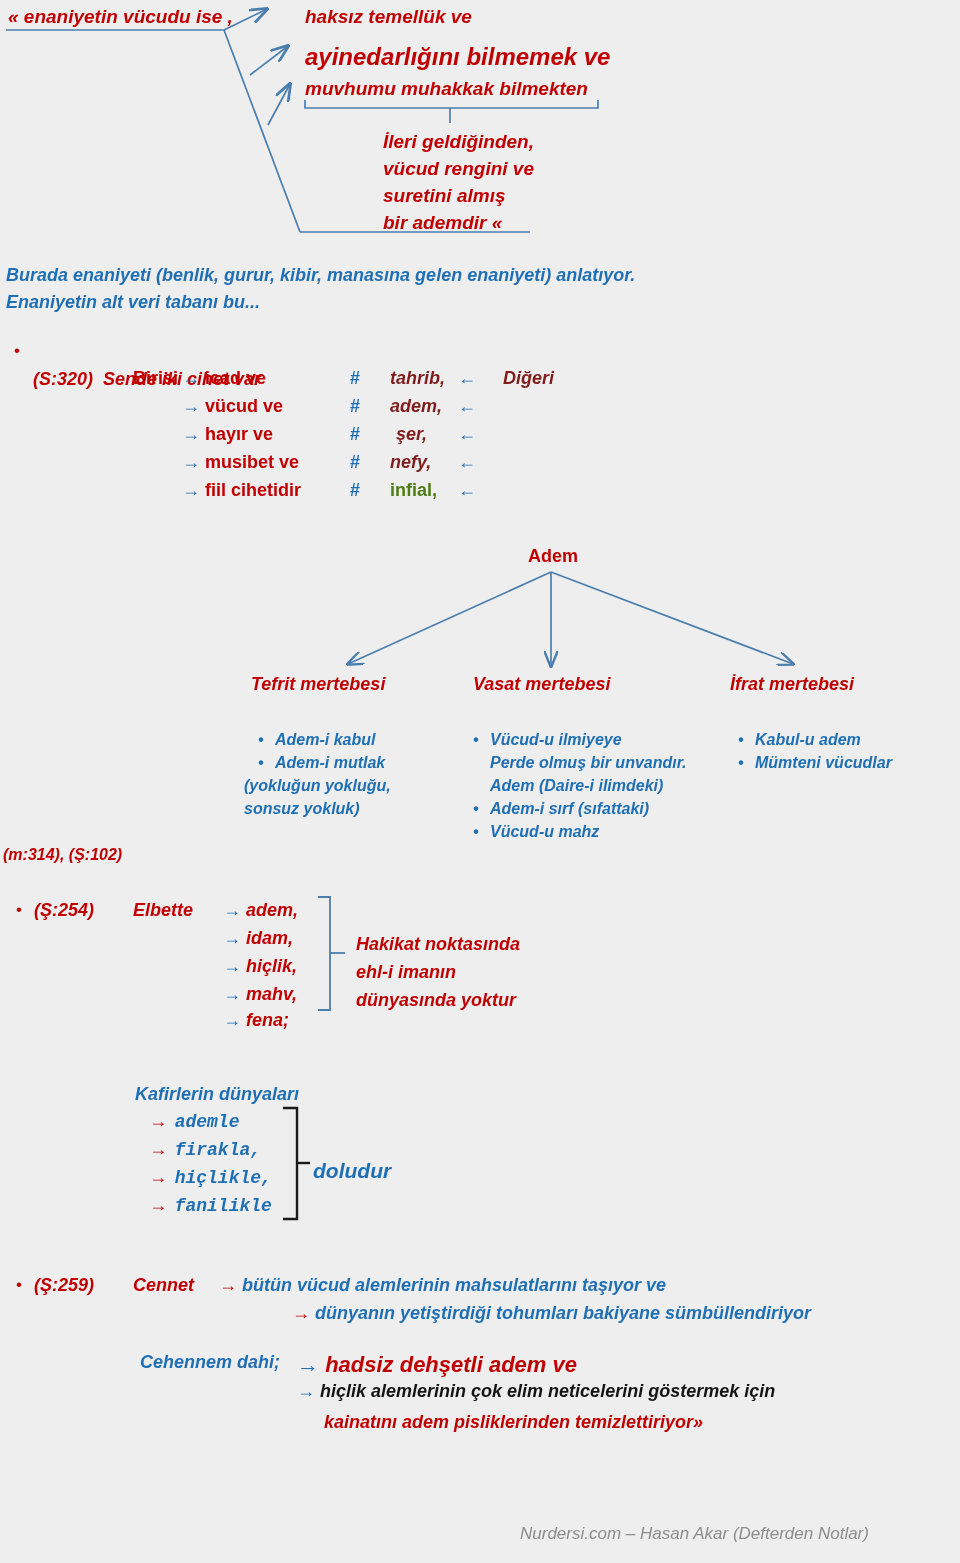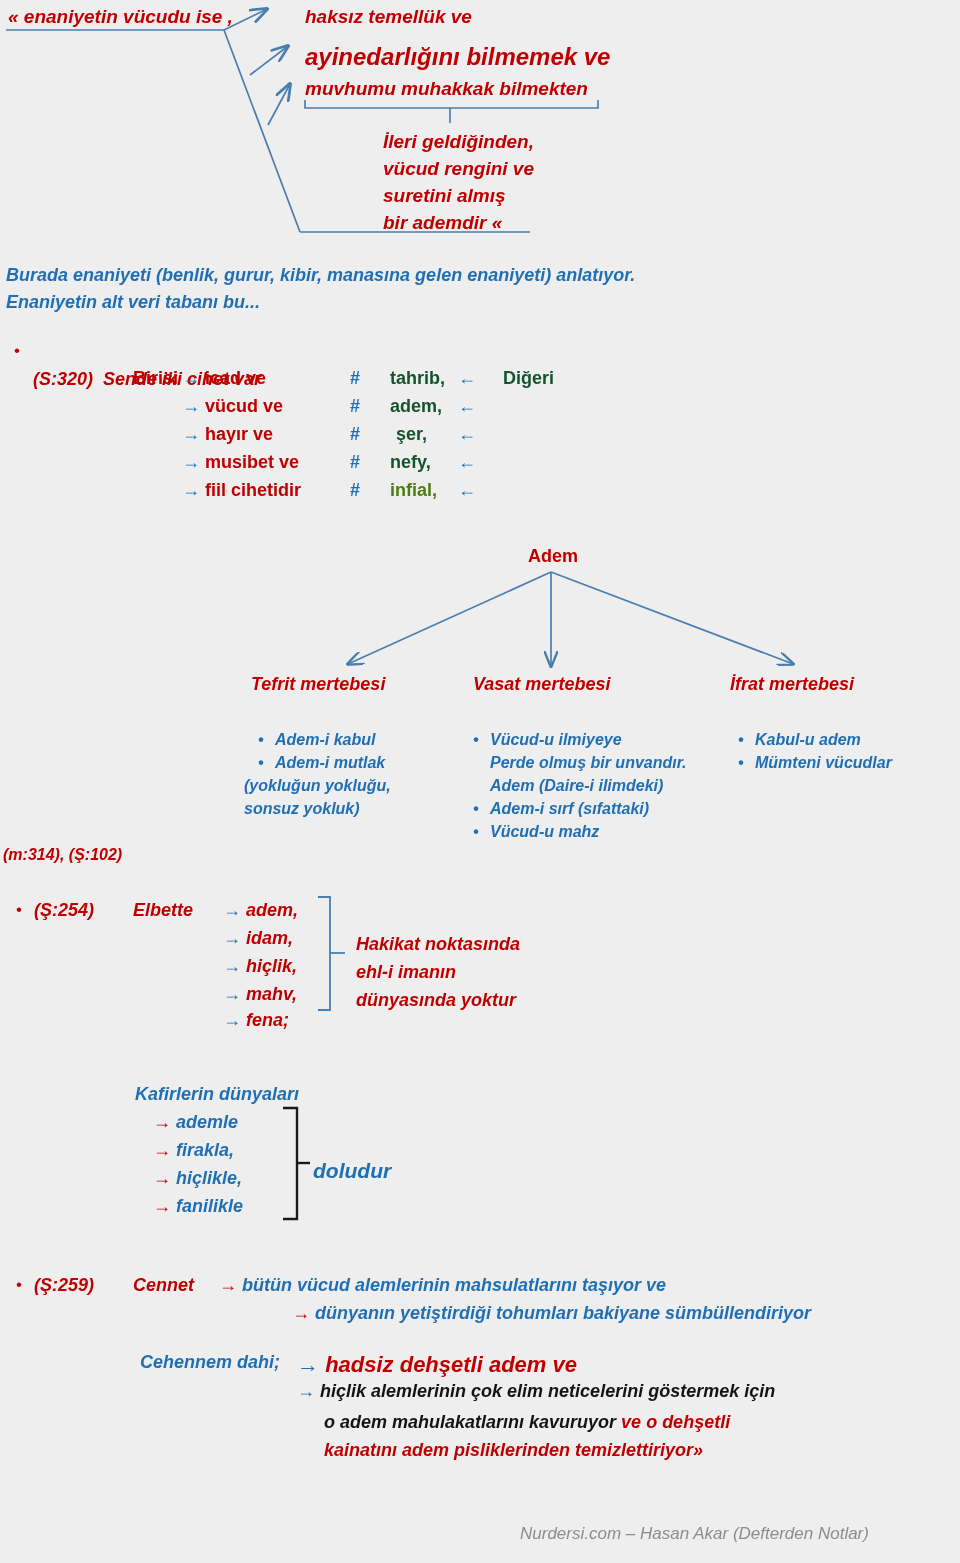--- a/index.html
+++ b/index.html
@@ -7,21 +7,21 @@
     width:960px;height:1563px;
     background:#eeeeee;
     font-family:"Liberation Sans",sans-serif;
     position:relative;
     overflow:hidden;
     -webkit-font-smoothing:antialiased;
   }
   .abs{position:absolute;}
   .red{color:#C00000;}
   .blue{color:#1F6FB5;}
-  .orange{color:#14532d;}
+  .orange{color:#7f1d1d;font-style:italic;}
   .olive{color:#4d7c0f;}
   .black{color:#141414;}
   .bi{font-weight:bold;font-style:italic;}
   .b{font-weight:bold;}
   .nw{white-space:nowrap;}
 
   svg.overlay{position:absolute;left:0;top:0;width:960px;height:1563px;pointer-events:none;}
 
   
   #q-lead{left:8px;top:6px;font-size:19px;}
@@ -62,21 +62,21 @@
 
   
   #s254-bullet{left:16px;top:900px;font-size:17px;color:#C00000;}
   #s254-code{left:34px;top:900px;font-size:18px;}
   #s254-elbette{left:133px;top:900px;font-size:18px;}
   .s254-item{position:absolute;left:223px;font-size:18px;}
   #s254-note{left:356px;top:930px;font-size:18px;line-height:28px;}
 
   
   #kaf-title{left:135px;top:1084px;font-size:18px;}
-  .kaf-item{position:absolute;left:153px;font-size:18px;}
+  .kaf-item{position:absolute;left:153px;font-size:18px;font-family:Liberation Mono, monospace;}
   #kaf-doludur{left:313px;top:1159px;font-size:21px;}
 
   
   #s259-bullet{left:16px;top:1275px;font-size:17px;color:#C00000;}
   #s259-code{left:34px;top:1275px;font-size:18px;}
   #s259-cennet{left:133px;top:1275px;font-size:18px;}
   #s259-a1{left:219px;top:1275px;font-size:18px;}
   #s259-a2{left:292px;top:1303px;font-size:18px;}
   #s259-cehennem{left:140px;top:1352px;font-size:18px;}
   #s259-b1{left:297px;top:1352px;font-size:22px;}
@@ -288,17 +288,16 @@
 <div class="abs red bi nw" id="s259-b1">
   <span class="blue">→</span>
   <span>hadsiz dehşetli adem ve</span>
 </div>
 <div class="abs black bi nw" id="s259-b2">
   <span class="blue">→</span>
   <span>hiçlik alemlerinin çok elim neticelerini göstermek için</span>
 </div>
 
 <div class="abs bi" id="s259-rest">
-  <div class="nw"><span class="black">o adem mahulakatlarını kavuruyor </span><span class="red">ve o dehşetli</span></div>
   <div class="nw red">kainatını adem pisliklerinden temizlettiriyor»</div>
 </div>
 
 <div class="abs nw" id="footer">Nurdersi.com – Hasan Akar (Defterden Notlar)</div>
 
 </body></html>

